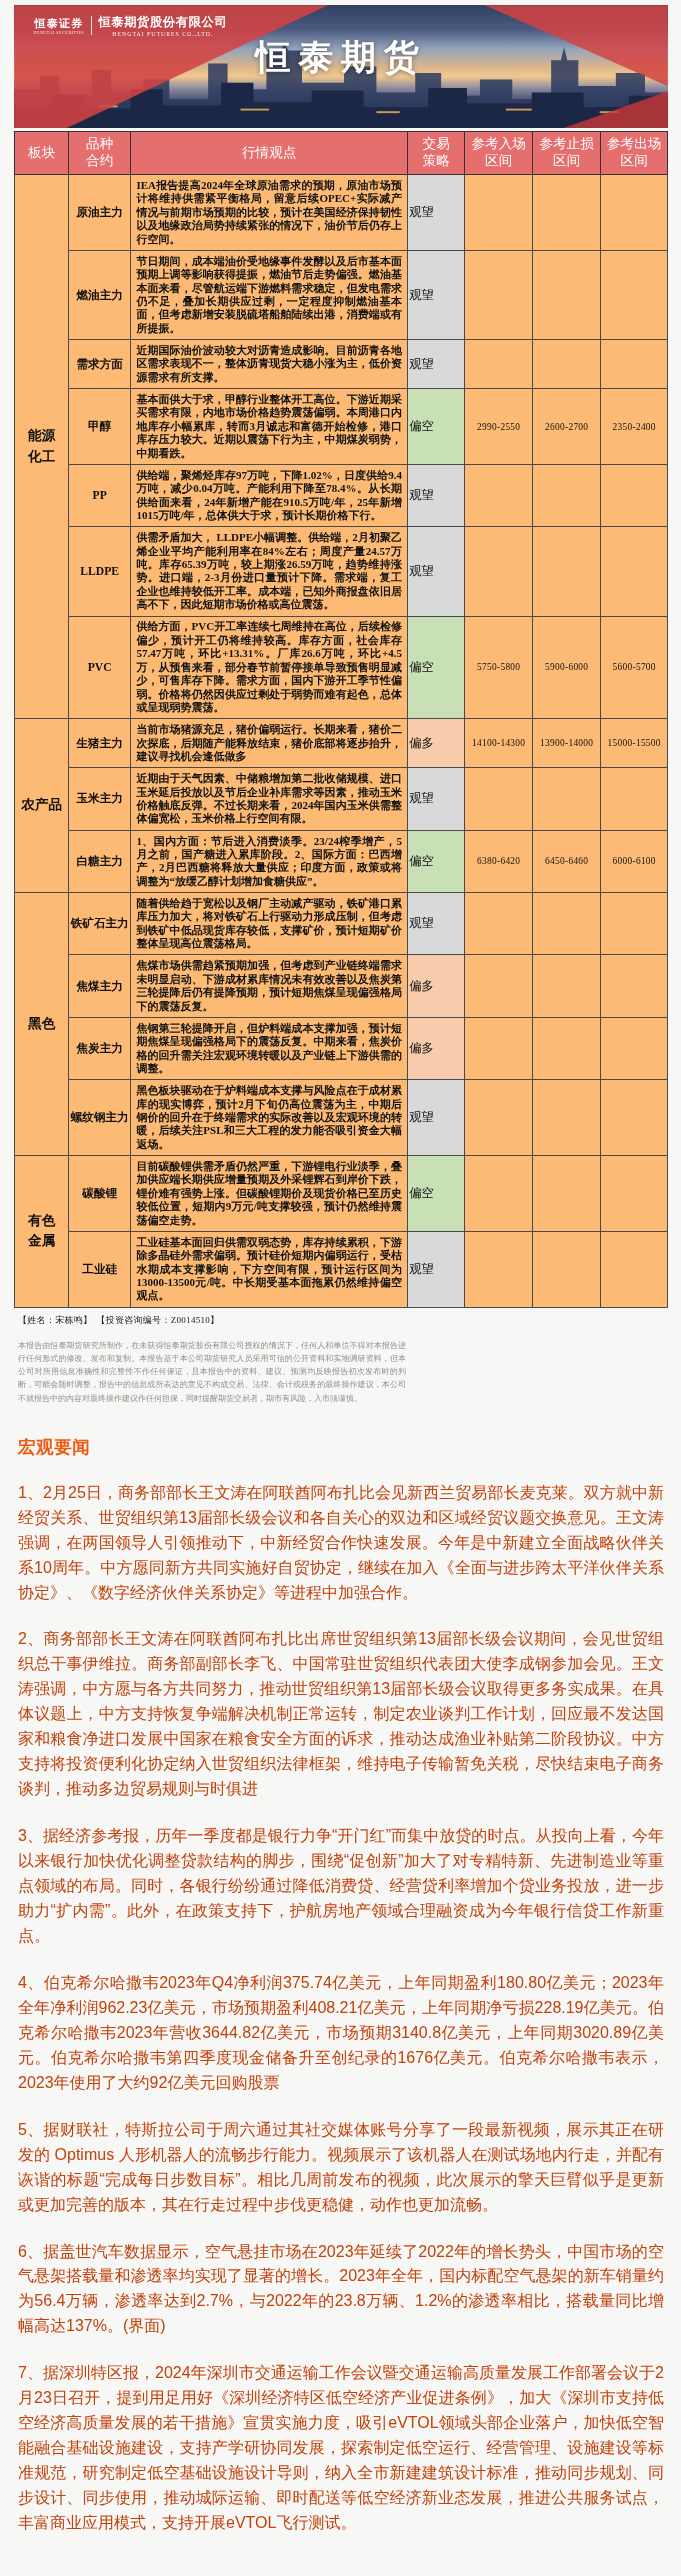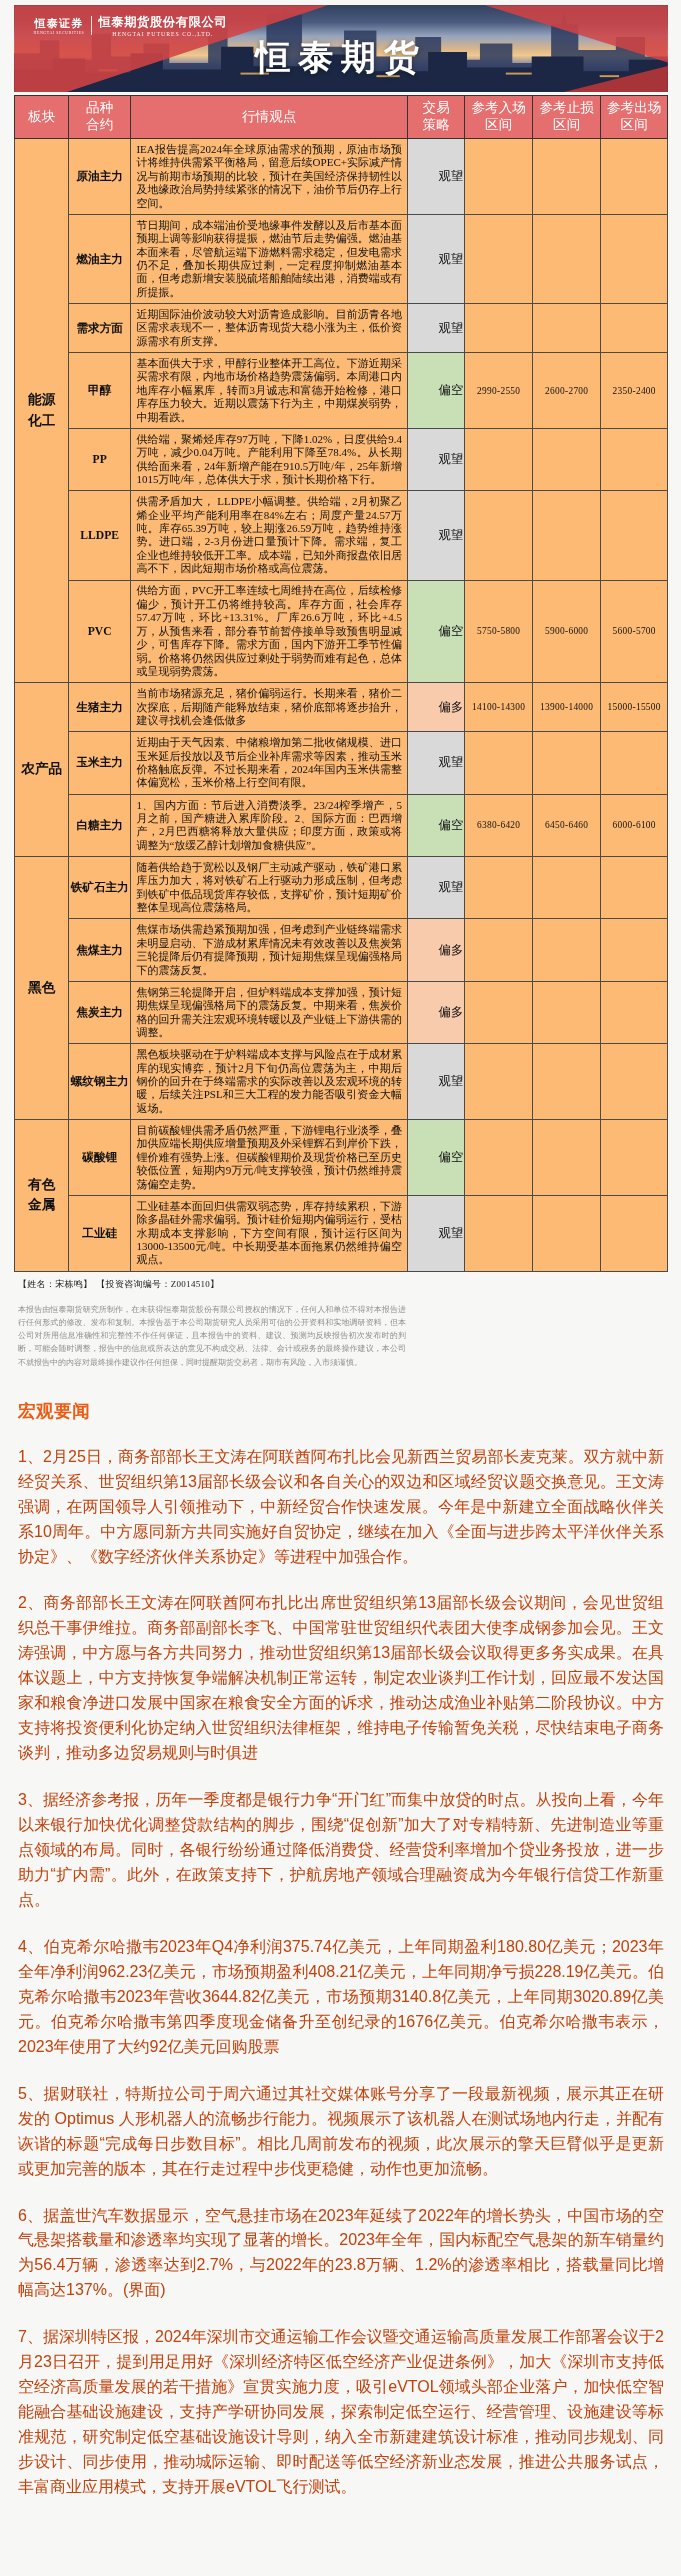--- a/index.html
+++ b/index.html
@@ -1,20 +1,20 @@
 <!DOCTYPE html>
 <html style="font-size:10.3px"><head>
 <meta charset="utf-8">
 <style>
   html,body { margin:0; padding:0; }
   body { background:#f7f7f5; font-family:"Liberation Serif","DejaVu Serif",serif; }
   .page { width:682px; margin:0 auto; background:#f7f7f5; padding-bottom:26px; }
 
   
-  .banner { position:relative; margin:5.2px 14.2px 0; height:87px; overflow:hidden;
+  .banner { position:relative; margin:5.2px 14.2px 0; height:123px; overflow:hidden;
             background:linear-gradient(180deg,#32415f 0%,#4a5b80 20%,#97a5bd 36%,
                        #d8b48c 50%,#f0c98f 58%,#8b8aa0 68%,#3a4464 80%,#222c49 100%); }
   .skyline { position:absolute; left:0; bottom:0; width:100%; height:84px; }
   .red-tl { position:absolute; inset:0; background:rgba(211,67,67,.88);
             clip-path:polygon(0 0,48% 0,0 120%); }
   .red-tr { position:absolute; inset:0; background:rgba(211,67,67,.85);
             clip-path:polygon(72% 0,100% 0,100% 66%); }
   .red-br { position:absolute; inset:0; background:rgba(198,55,55,.82);
             clip-path:polygon(100% 70%,100% 100%,84% 100%); }
   .logo { position:absolute; top:9px; left:19.4px; display:flex; align-items:center; color:#fff; z-index:3; }
@@ -31,22 +31,22 @@
                    text-shadow:0 1.3px 5.2px rgba(0,0,0,.4); }
 
   
   table.strategy { width:653px; margin:3.2px 14.2px 0; border-collapse:collapse; table-layout:fixed;
                    background:#fdba74; border:1.3px solid #222; }
   table.strategy th { background:#e56e6e; color:#fff; font-size:13.6px; font-weight:400;
                       padding:3.9px 1.3px; border:1px solid #333; white-space:pre-line; line-height:1.25; }
   table.strategy td { border:1px solid #4a4a4a; color:#111; }
   td.sector  { text-align:center; font-size:13.6px; font-weight:600; white-space:pre-line; line-height:1.5;margin-top:36px; }
   td.variety { text-align:center; font-size:11.6px; font-weight:600; padding:1.3px; }
-  td.view    { font-size:11px; line-height:1.22; padding:3.9px 5.2px; text-align:justify; }
-  td.strategy-cell { text-align:right; font-size:12.3px;font-family:Liberation Serif, serif; }
+  td.view    { font-size:11px; line-height:1.22; padding:3.9px 5.2px; text-align:justify;font-weight:bold; }
+  td.strategy-cell { text-align:left; font-size:12.3px;font-family:Liberation Serif, serif; }
   td.range   { text-align:center; font-size:9.4px; letter-spacing:0.3px; }
   tr.sector-start td { border-top:1.9px solid #1e1e1e; }
 
   
   .analyst { margin:6.5px 18px 0; font-size:9px; color:#222; letter-spacing:0.3px; }
   .analyst span { margin-right:3.9px; }
   .disclaimer { margin:11.6px 18px 0; width:388px; font-size:8px; color:#8f8f8d;
                 line-height:1.65; text-align:justify; }
 
   

